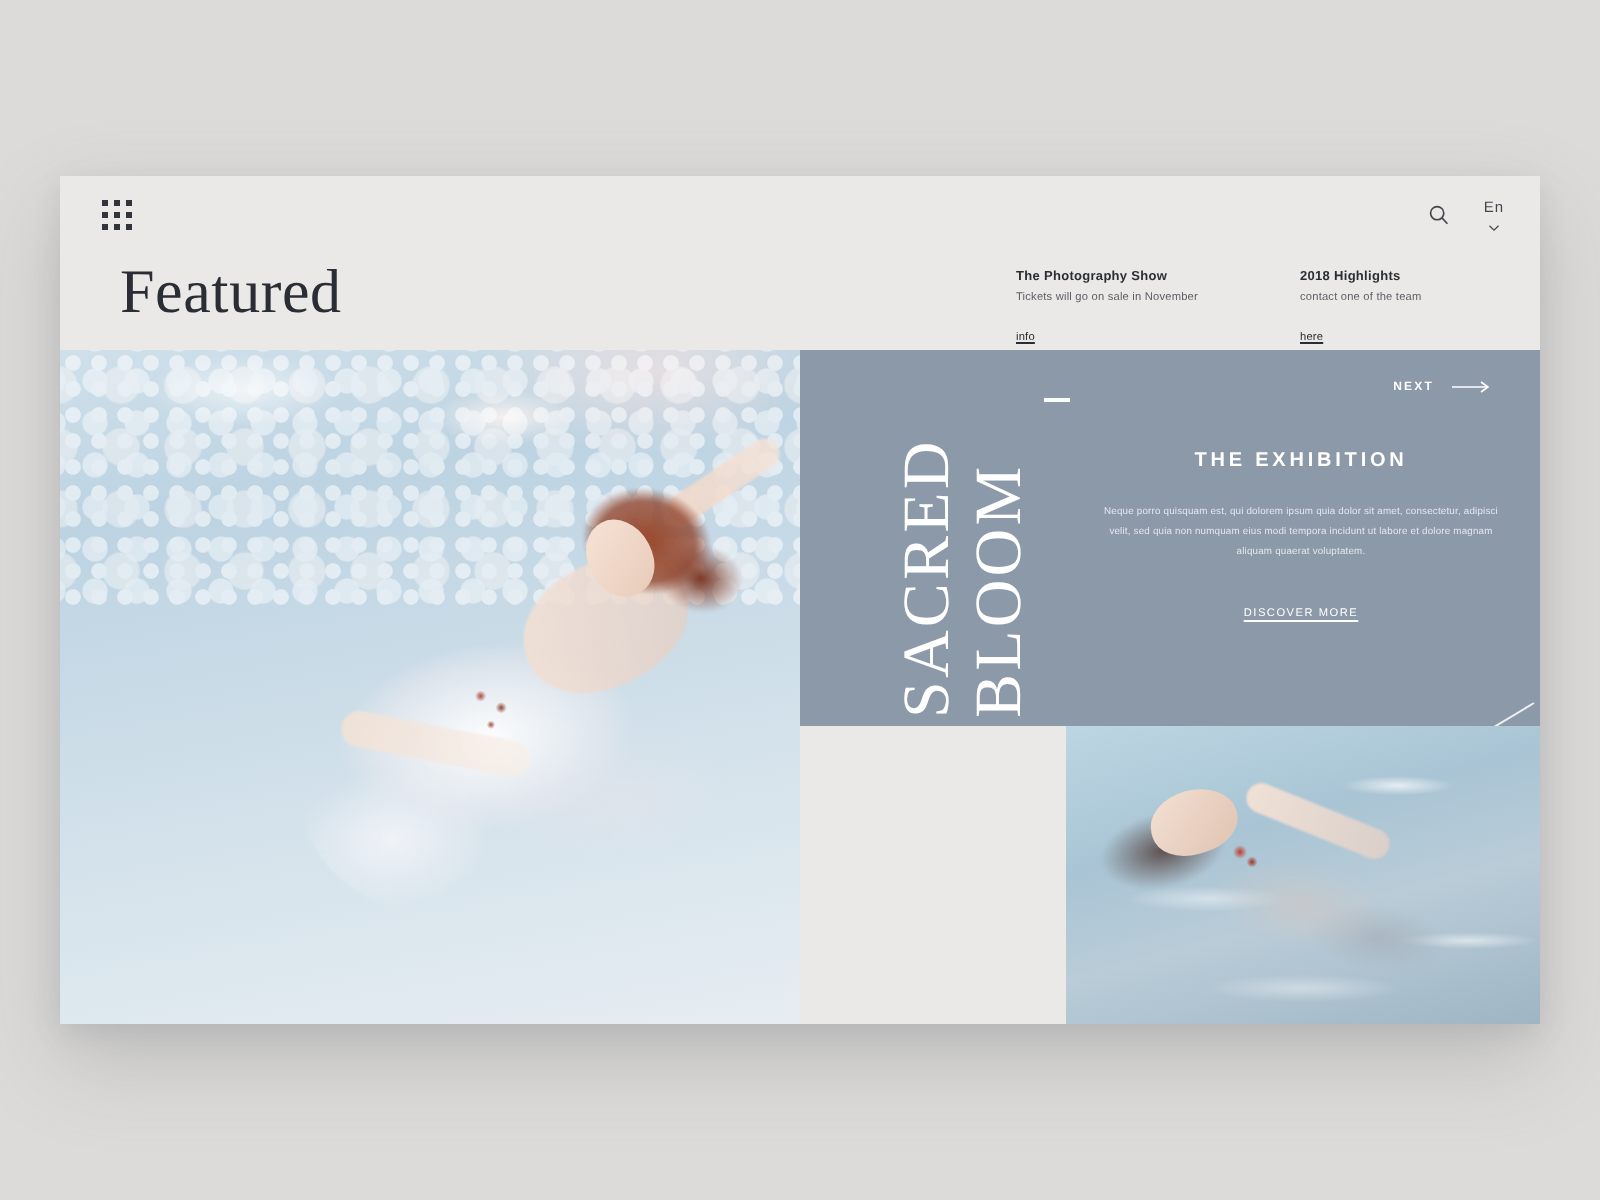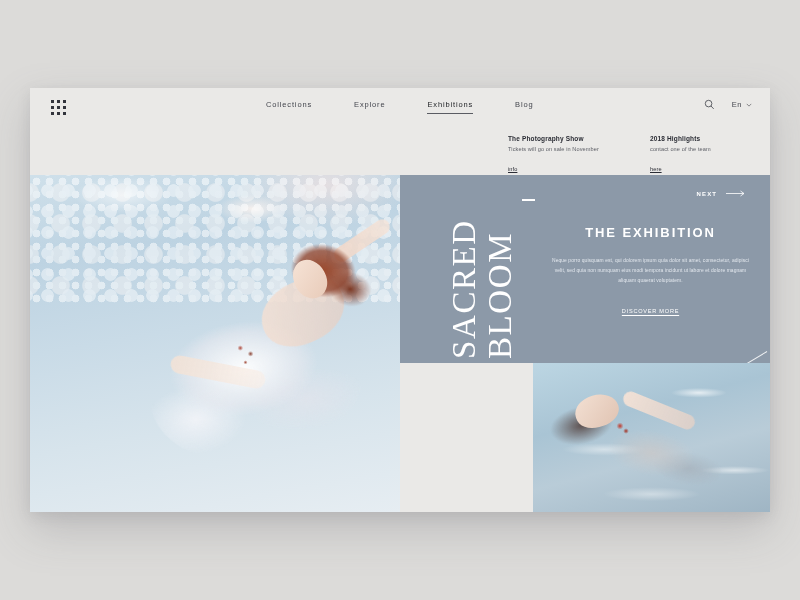--- a/index.html
+++ b/index.html
@@ -84,20 +84,21 @@
     gap: 17px;
   }
   .search-icon { width: 11px; height: 11px; display:block; }
   .lang {
     display: flex;
     align-items: center;
     gap: 4px;
     font-size: 7.5px;
     letter-spacing: 0.5px;
     color: #44464e;
+    flex-direction: column;
   }
   .chev { width: 6px; height: 4px; display: block; }
 
   .featured {
     position: absolute;
     left: 30px;
     top: 42px;
     font-family: "Liberation Serif", serif;
     font-size: 31px;
     letter-spacing: 0.3px;
@@ -217,21 +218,21 @@
   }
 
   .panel-content {
     position: absolute;
     left: 148px;
     top: 50px;
     width: 205px;
     text-align: center;
   }
   .exh-title {
-    font-size: 13px;
+    font-size: 10px;
     font-weight: bold;
     letter-spacing: 1.9px;
     color: #ffffff;
     margin-bottom: 16px;
   }
   .exh-body {
     font-size: 4.9px;
     line-height: 2.05;
     letter-spacing: 0.1px;
     color: #e3e8ee;
@@ -456,40 +457,35 @@
         <i></i>
         <i></i>
         <i></i>
         <i></i>
         <i></i>
         <i></i>
         <i></i>
         <i></i>
     </div>
 
-    <div class="nav">
-      <a href="#">Collections</a>
-      <a href="#">Explore</a>
-      <a href="#" class="active">Exhibitions</a>
-      <a href="#">Blog</a>
-    </div>
 
     <div class="head-right">
       <svg class="search-icon" viewBox="0 0 12 12">
         <circle cx="5" cy="5" r="3.6" fill="none" stroke="#44464e" stroke-width="0.9"></circle>
         <line x1="7.6" y1="7.6" x2="10.6" y2="10.8" stroke="#44464e" stroke-width="0.9"></line>
       </svg>
       <div class="lang">
         <span>En</span>
         <svg class="chev" viewBox="0 0 8 5">
           <path d="M1 1 L4 4 L7 1" fill="none" stroke="#44464e" stroke-width="0.8"></path>
         </svg>
       </div>
     </div>
 
+    <div class="featured">Featured</div>
 
     <div class="promos">
       <div class="promo">
         <div class="p-title">The Photography Show</div>
         <div class="p-sub">Tickets will go on sale in November</div>
         <a class="p-link" href="#">info</a>
       </div>
       <div class="promo">
         <div class="p-title">2018 Highlights</div>
         <div class="p-sub">contact one of the team</div>

